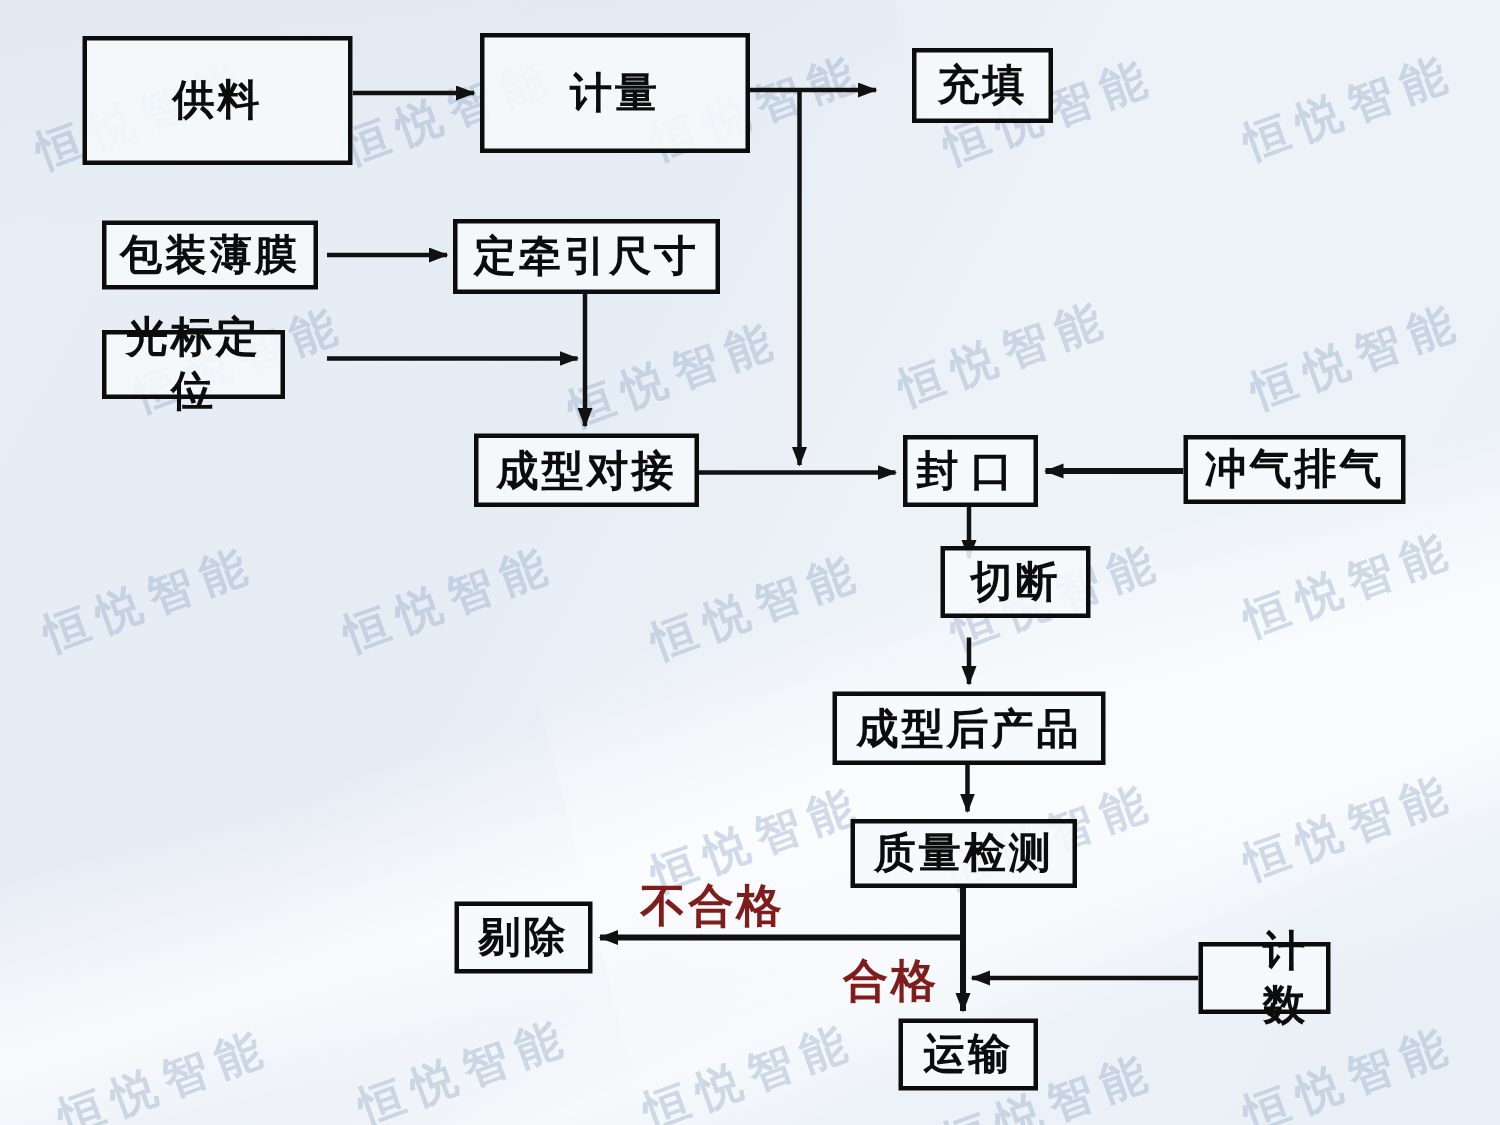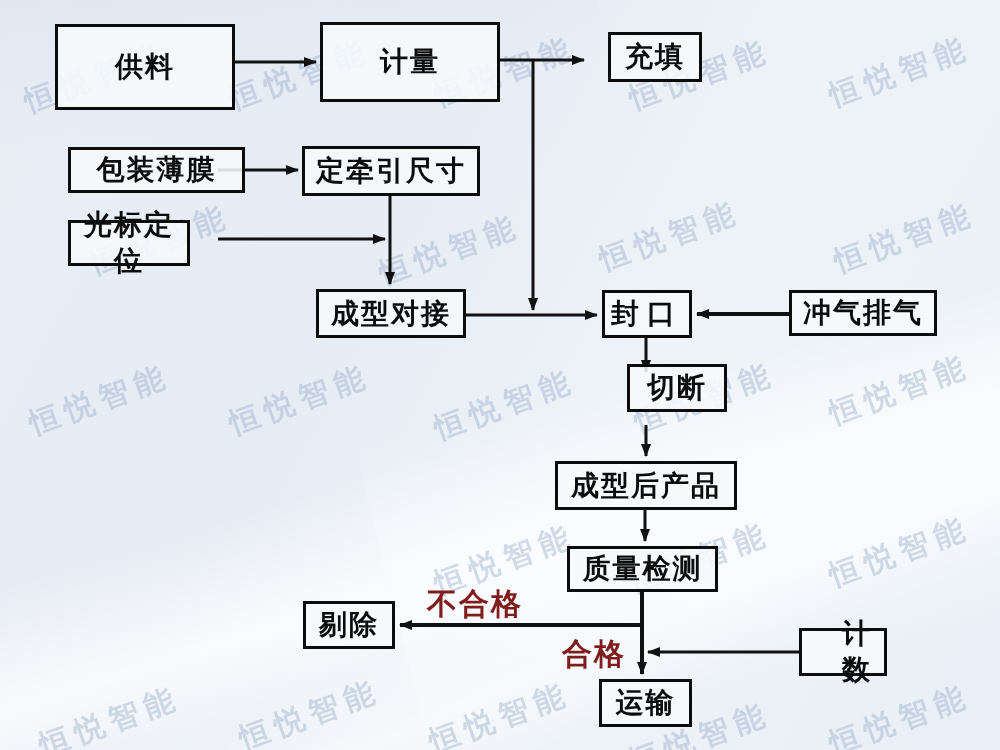--- a/index.html
+++ b/index.html
@@ -29,21 +29,21 @@
 
   
   .box{position:absolute;z-index:3;box-sizing:border-box;
     border:3px solid #0c0c0c;background:rgba(246,249,252,0.88);
     display:flex;flex-direction:column;align-items:center;justify-content:center;
     color:#0c0c0c;font-weight:bold;font-size:28px;line-height:36px;letter-spacing:2px;
     text-align:center;}
   #n-supply    {left:55px; top:24px; width:180px;height:86px;}
   #n-metering  {left:320px;top:22px; width:180px;height:80px;}
   #n-filling   {left:608px;top:32px; width:94px; height:50px;}
-  #n-film      {left:68px; top:147px;width:177px;height:46px;}
+  #n-film      {left:68px; top:147px;width:144px;height:46px;}
   #n-traction  {left:302px;top:146px;width:178px;height:50px;}
   #n-cursor    {left:68px; top:220px;width:122px;height:46px;}
   #n-forming   {left:316px;top:289px;width:150px;height:49px;text-align:center;}
   #n-sealing   {left:602px;top:290px;width:90px; height:48px;letter-spacing:8px;}
   #n-airflush  {left:789px;top:290px;width:148px;height:46px;}
   #n-cutting   {left:602px;top:364px;width:100px; height:48px;margin-left:25px;}
   #n-product   {left:555px;top:461px;width:182px;height:49px;}
   #n-inspection{left:567px;top:546px;width:151px;height:46px;}
   #n-reject    {left:303px;top:601px;width:92px; height:48px;}
   #n-counting  {left:799px;top:628px;width:88px; height:48px;letter-spacing:6px;padding-left:32px;}

